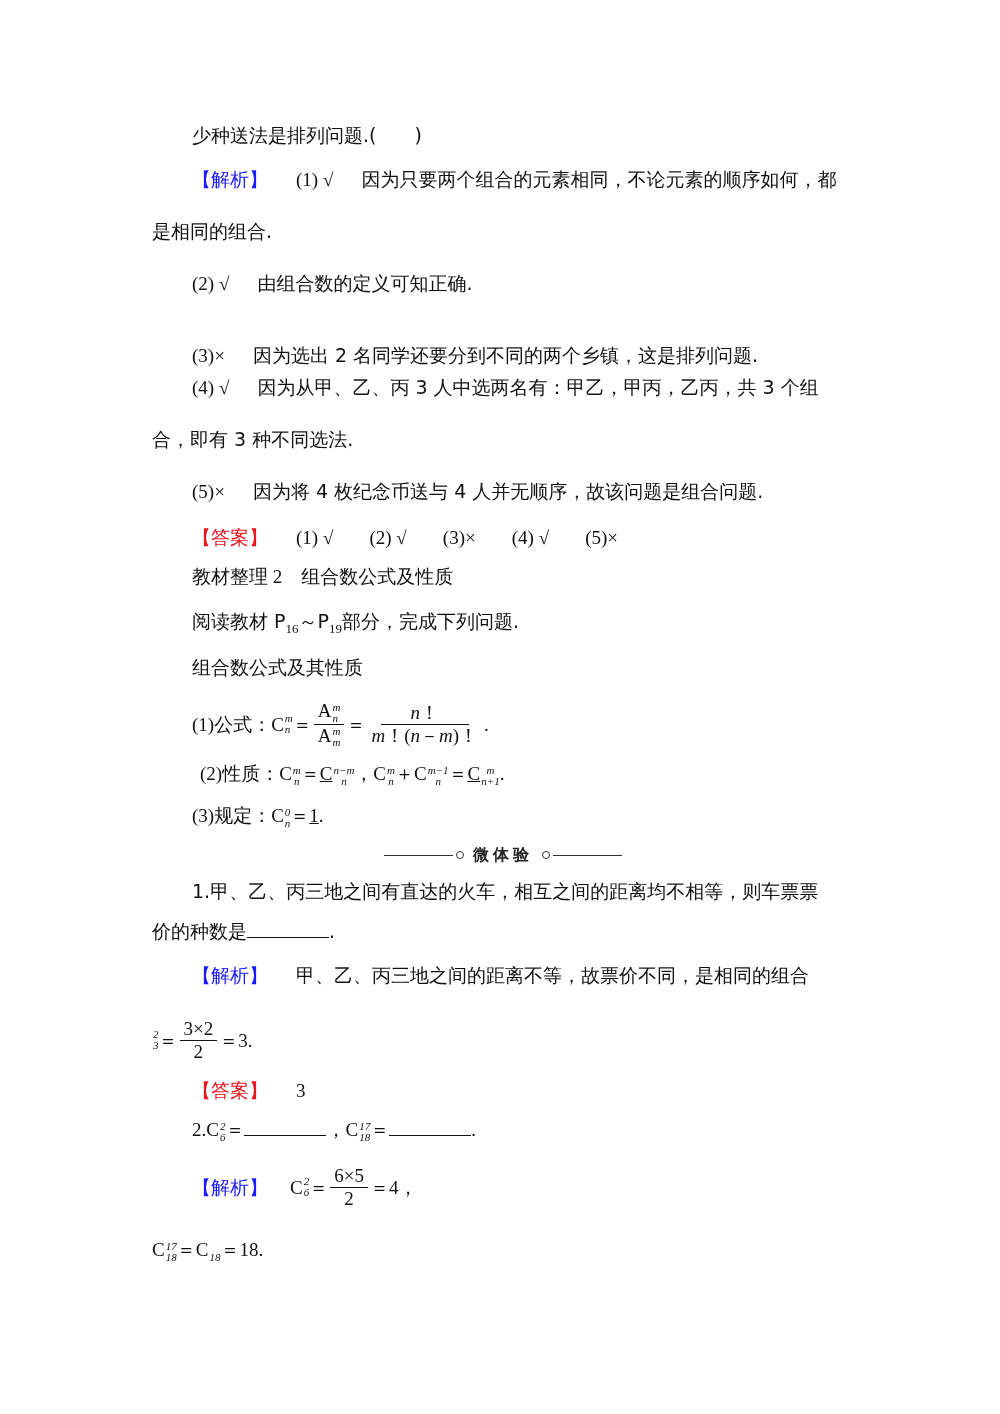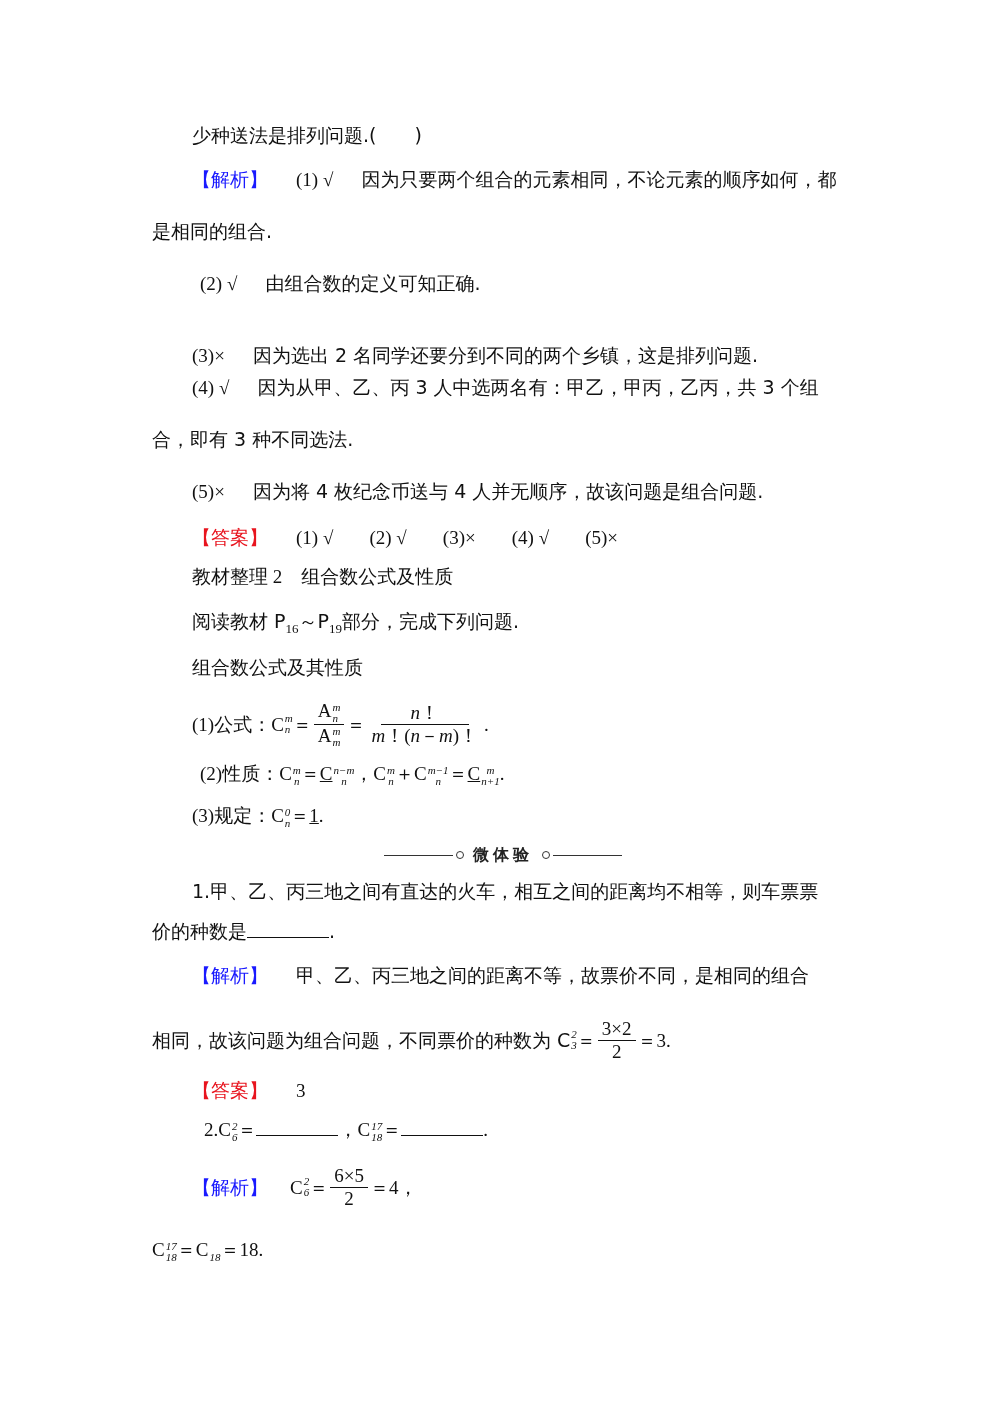--- a/index.html
+++ b/index.html
@@ -28,21 +28,21 @@
 
 <div class="ln" style="left:192px;top:126px;">少种送法是排列问题.(　　)</div>
 
 <div class="ln" style="left:192px;top:170px;">
   <span class="tag-blue">【解析】</span><span class="gap"></span>
   <span class="serif">(1) √</span><span class="gap"></span>
   <span>因为只要两个组合的元素相同，不论元素的顺序如何，都</span>
 </div>
 <div class="ln" style="left:152px;top:222px;">是相同的组合.</div>
 
-<div class="ln" style="left:200px;top:274px;text-align:center;">
+<div class="ln" style="left:192px;top:274px;text-align:center;">
   <span class="serif">(2) √</span><span class="gap"></span>
   <span>由组合数的定义可知正确.</span>
 </div>
 <div class="ln" style="left:192px;top:326px;margin-top:20px;">
   <span class="serif">(3)×</span><span class="gap"></span>
   <span>因为选出 2 名同学还要分到不同的两个乡镇，这是排列问题.</span>
 </div>
 <div class="ln" style="left:192px;top:378px;">
   <span class="serif">(4) √</span><span class="gap"></span>
   <span>因为从甲、乙、丙 3 人中选两名有：甲乙，甲丙，乙丙，共 3 个组</span>
@@ -133,39 +133,38 @@
 <div class="ln" style="left:192px;top:882px;">1.甲、乙、丙三地之间有直达的火车，相互之间的距离均不相等，则车票票</div>
 <div class="ln" style="left:152px;top:922px;">
   <span>价的种数是</span><span class="blank"></span>.
 </div>
 
 <div class="ln" style="left:192px;top:966px;">
   <span class="tag-blue">【解析】</span><span class="gap"></span>
   <span>甲、乙、丙三地之间的距离不等，故票价不同，是相同的组合</span>
 </div>
 <div class="ln" style="left:152px;top:1018px;display:flex;align-items:center;">
-  <span>相同，故该问题为组合问题，不同票价的种数为 C</span>
     <span class="ss">
       <span>2</span>
       <span>3</span>
     </span>
     <span class="serif">＝</span>
   <span class="frac serif">
       <span class="num">3×2</span>
       <span class="den">2</span>
     </span>
     <span class="serif">＝3.</span>
 </div>
 
 <div class="ln" style="left:192px;top:1081px;">
   <span class="tag-red">【答案】</span><span class="gap"></span>
   <span class="serif">3</span>
 </div>
 
-<div class="ln serif" style="left:192px;top:1120px;margin-left:12px;">
+<div class="ln serif" style="left:192px;top:1120px;">
   <span>2.C</span><span class="ss">
       <span>2</span>
       <span>6</span>
     </span>＝<span class="blank"></span>，C<span class="ss">
       <span>17</span>
       <span>18</span>
     </span>＝<span class="blank"></span>.
 </div>
 
 <div class="ln" style="left:192px;top:1165px;display:flex;align-items:center;">

